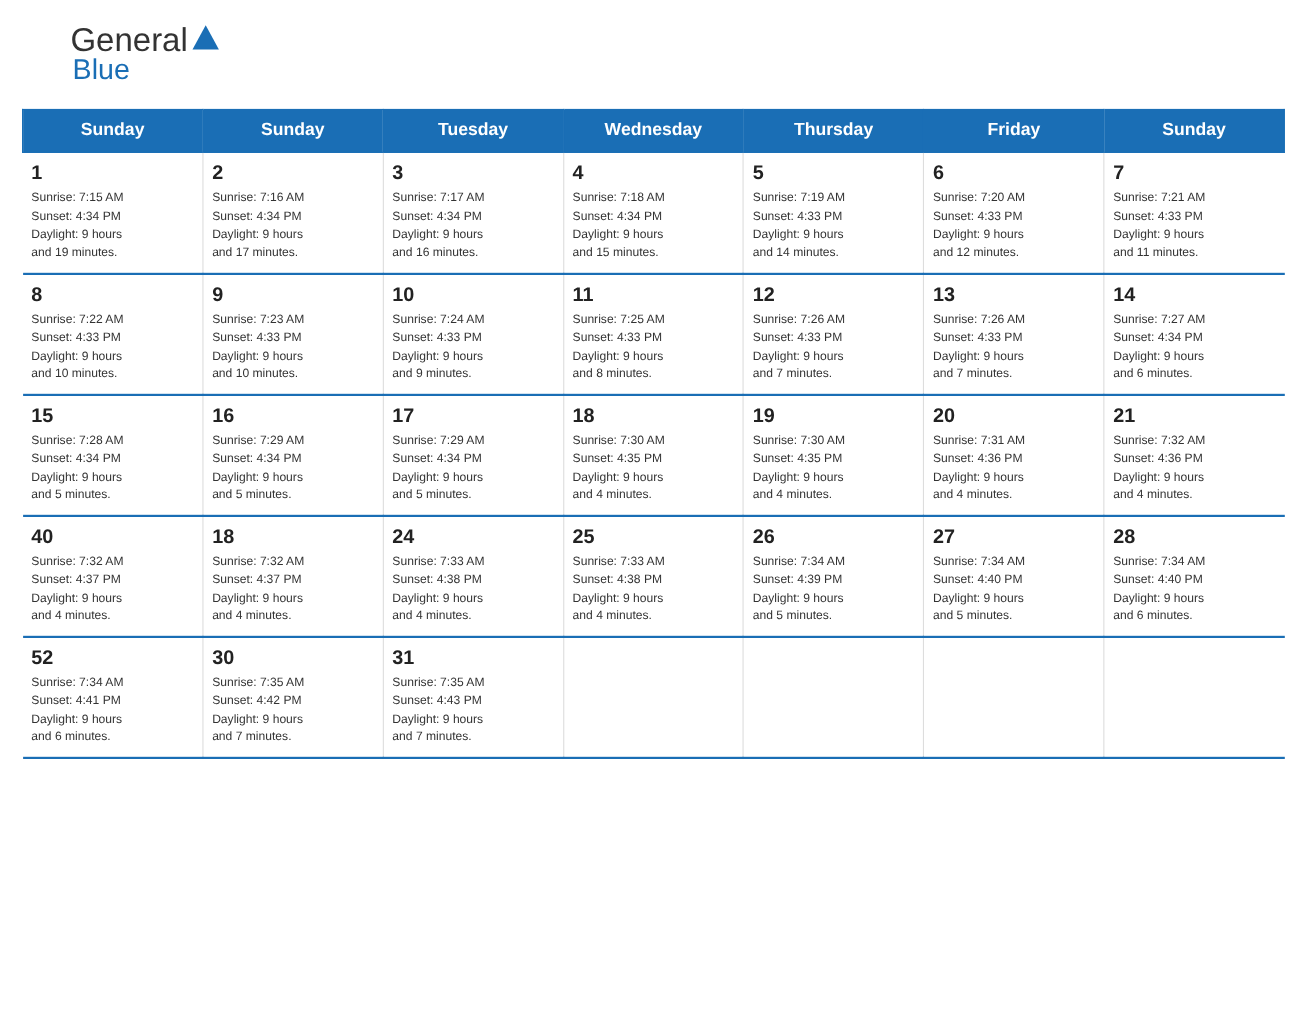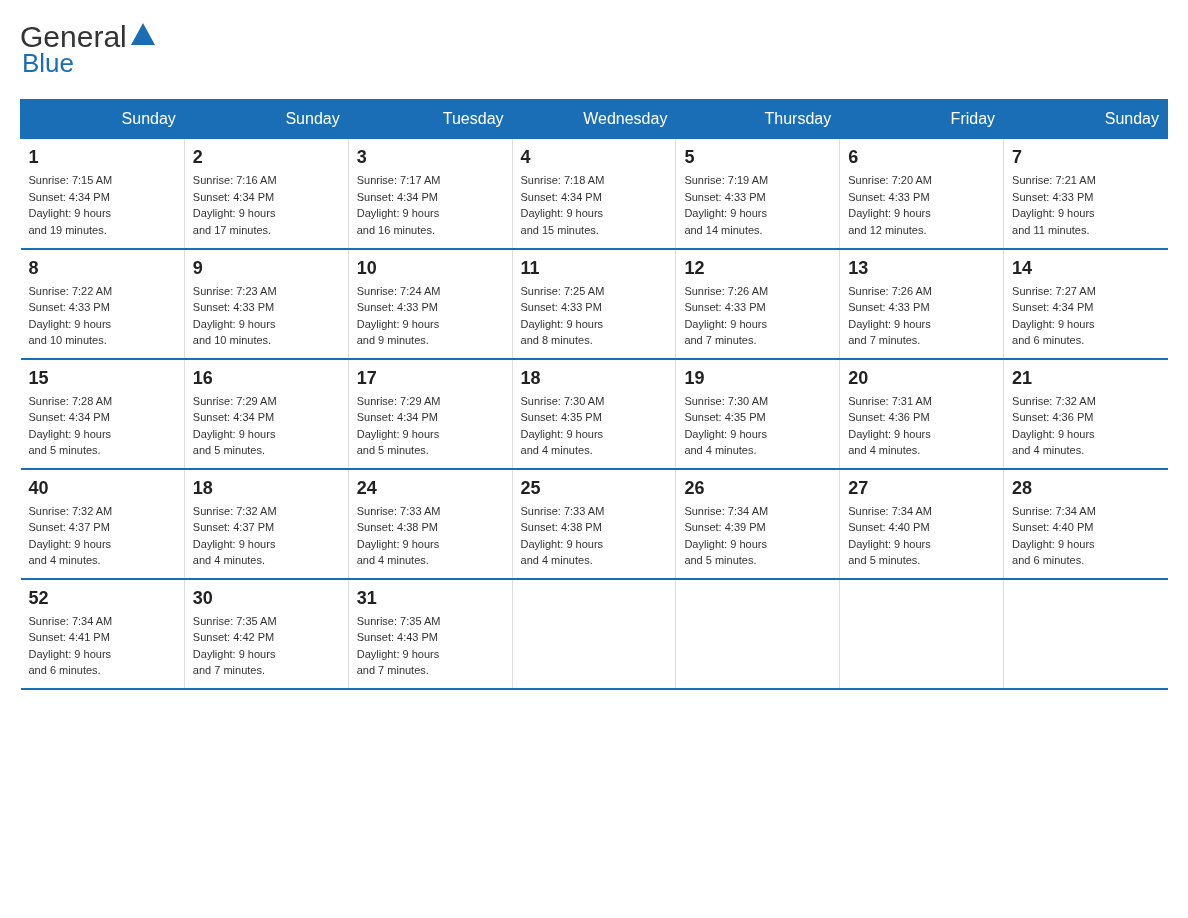--- a/index.html
+++ b/index.html
@@ -8,20 +8,21 @@
       background: #fff;
       width: 1188px;
       min-height: 918px;
       padding: 20px;
     }
     .header {
       display: flex;
       justify-content: space-between;
       align-items: flex-start;
       margin-bottom: 20px;
+      margin-left: 44px;
     }
     .logo {
       display: flex;
       flex-direction: column;
       align-items: flex-start;
     }
     .title-section {
       text-align: right;
     }
     .calendar-title {
@@ -36,23 +37,23 @@
     }
     table {
       width: 100%;
       border-collapse: collapse;
       table-layout: fixed;
     }
     thead tr th {
       background-color: #1a6eb5;
       color: #fff;
       padding: 10px 8px;
-      text-align: right;
+      text-align: center;
       font-size: 16px;
-      font-weight: normal;
+      font-weight: bold;
       border: 1px solid #1a6eb5;
       margin-top: 28px;
     }
     tbody tr {
       border-bottom: 2px solid #1a6eb5;
     }
     tbody td {
       vertical-align: top;
       padding: 8px;
       font-size: 13px;

